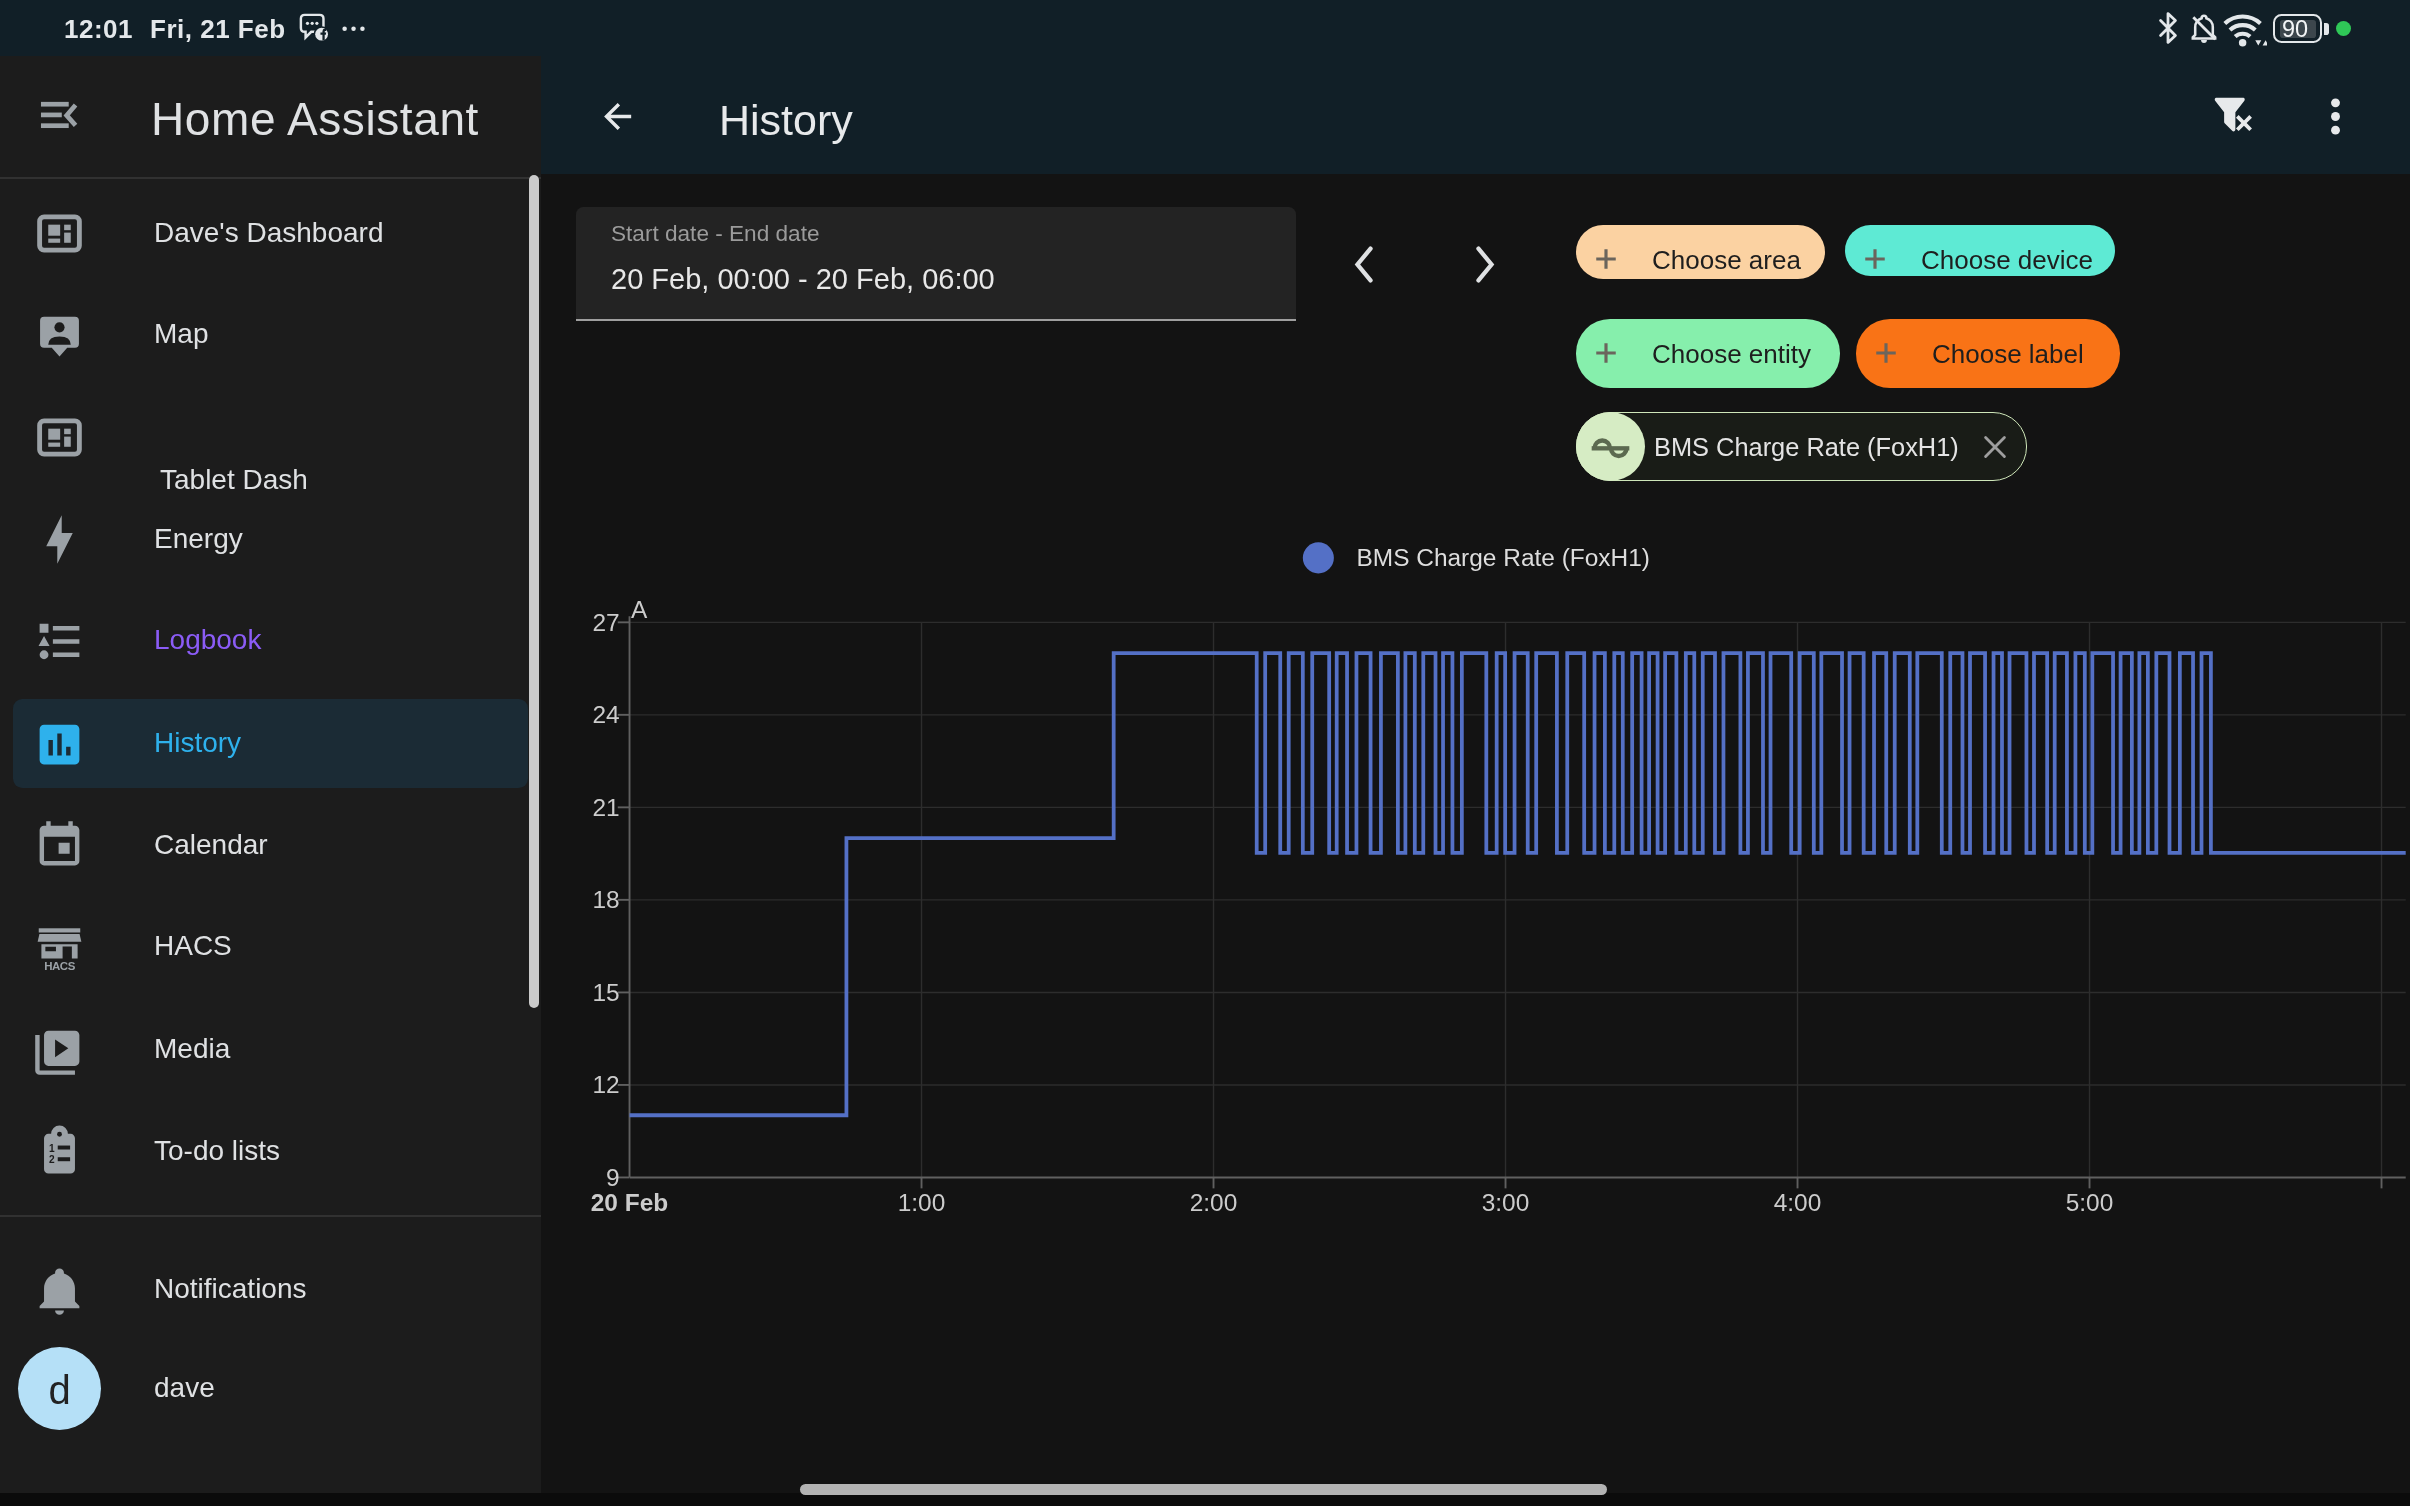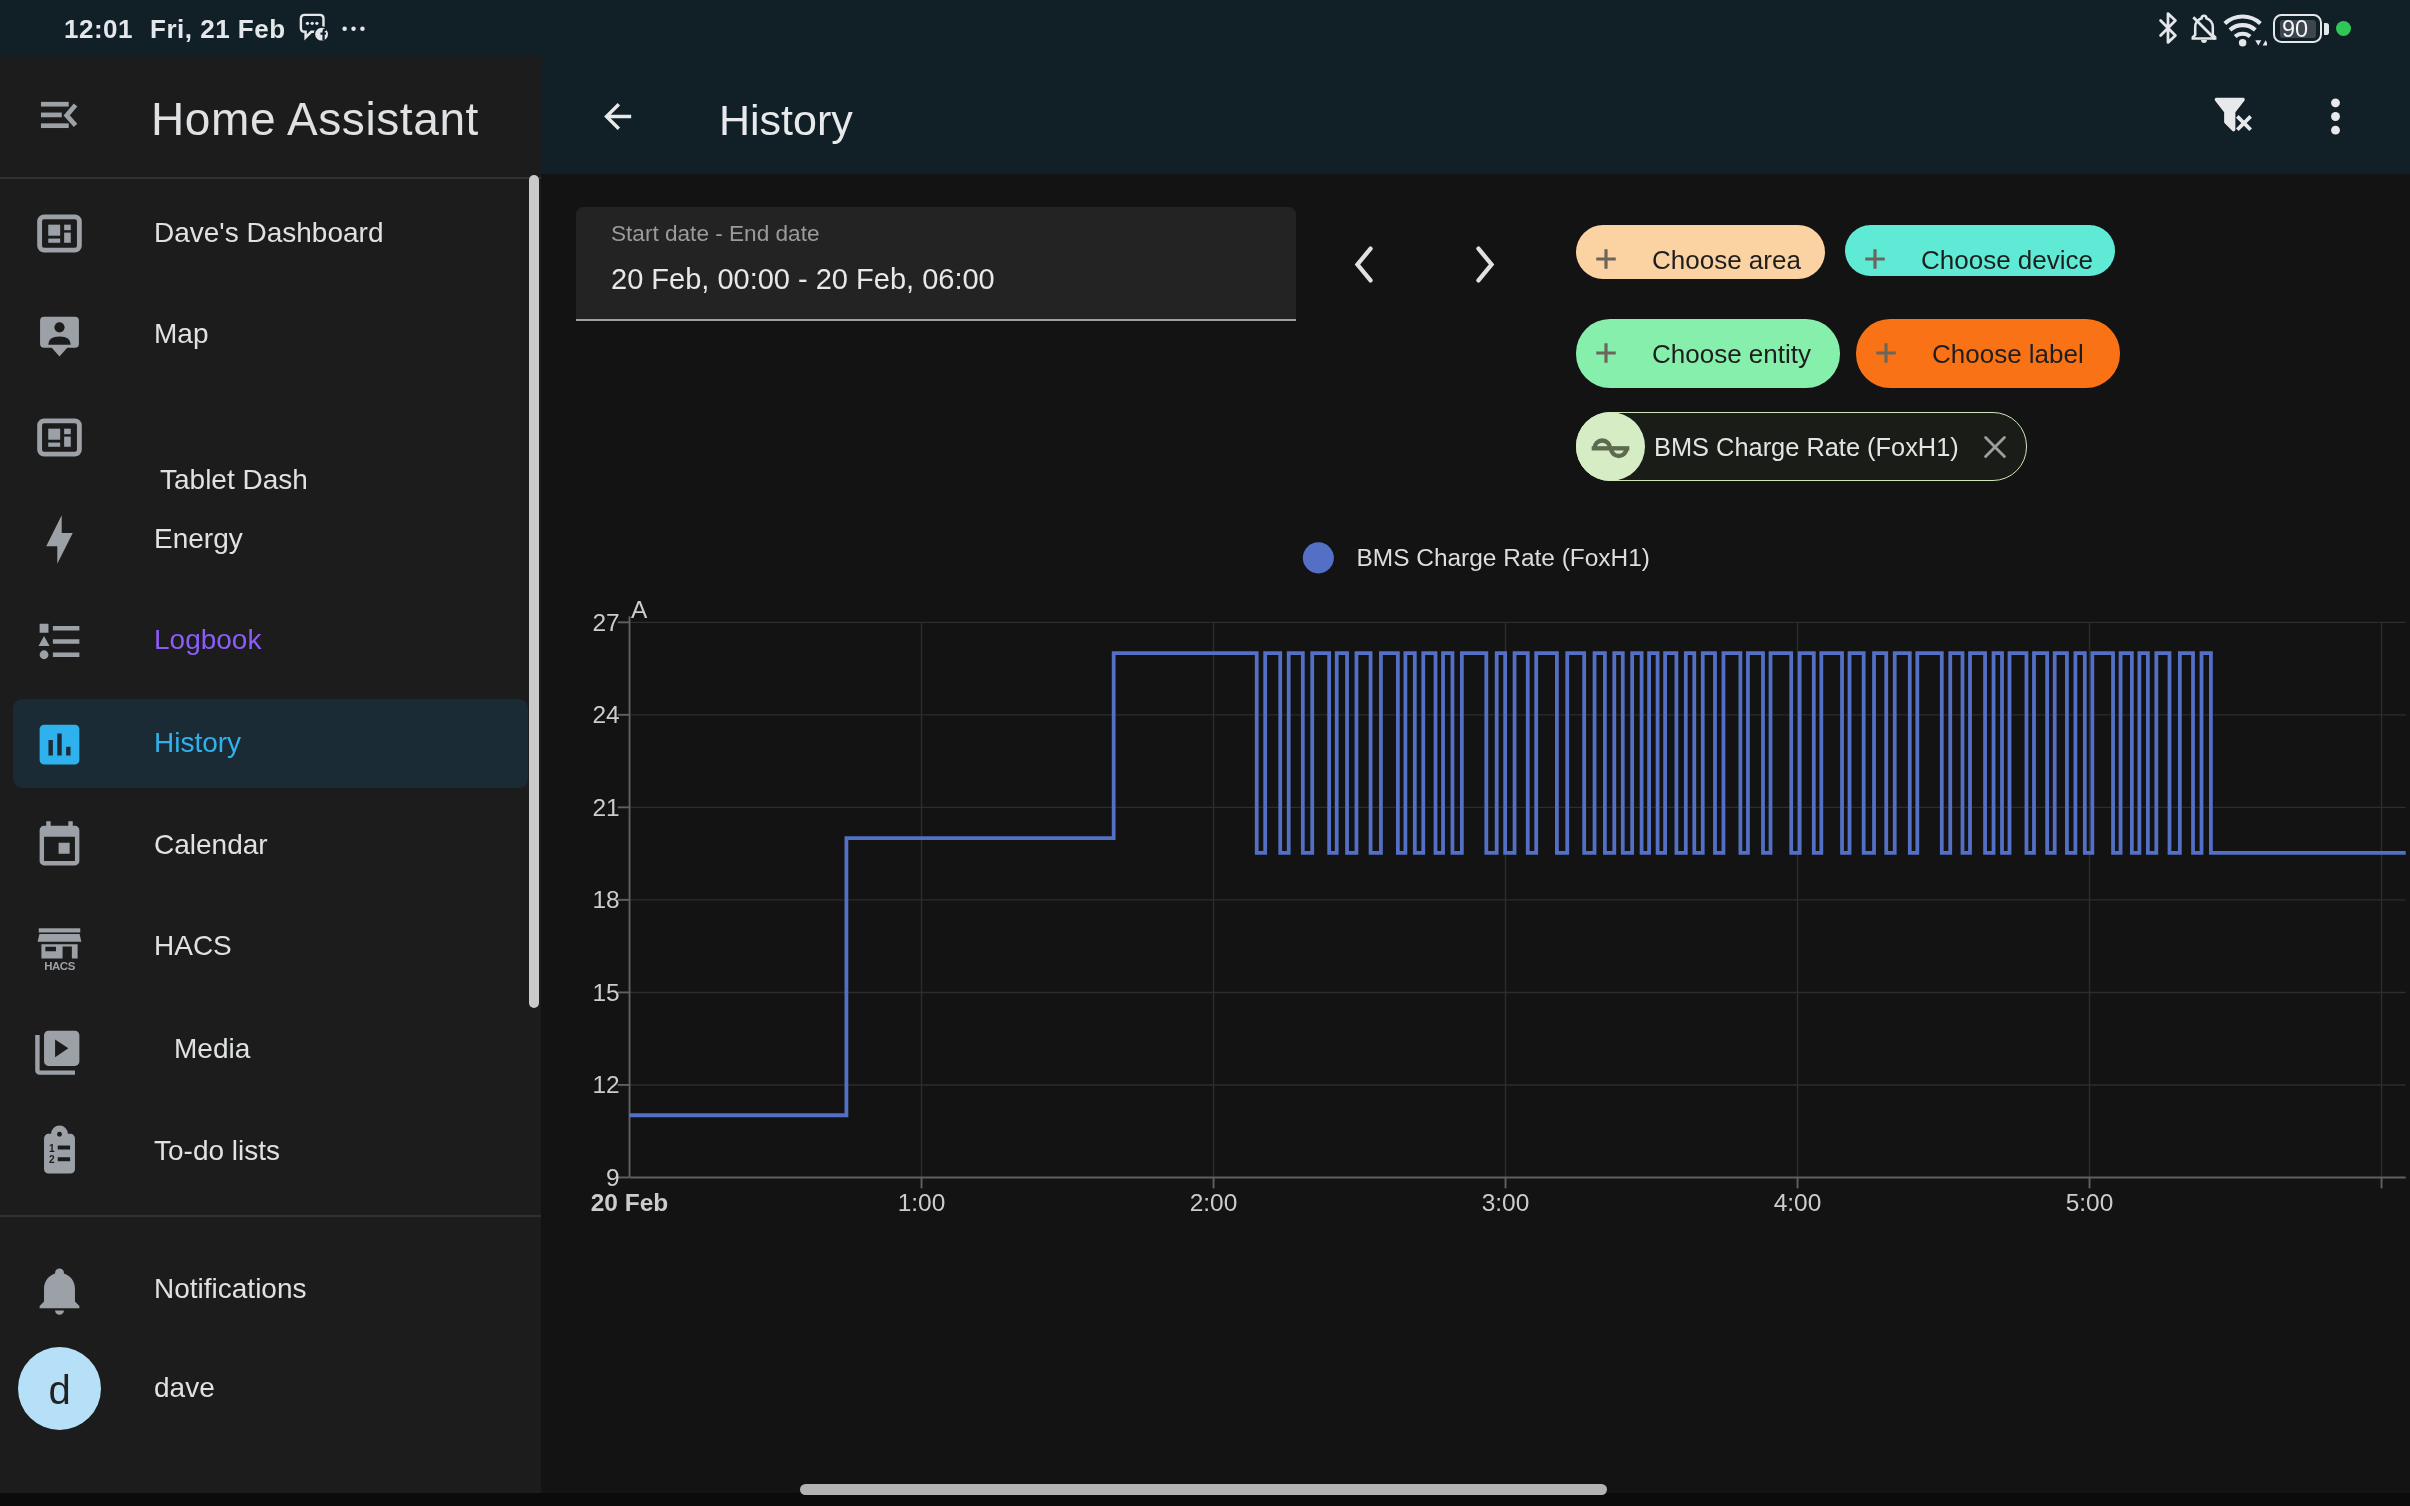--- a/index.html
+++ b/index.html
@@ -121,21 +121,21 @@
 <svg class="abs" style="left:33px;top:921px;" width="53" height="53" viewBox="0 0 24 24">
     <rect x="2.6" y="3.3" width="18.8" height="1.9" fill="#9ba1a6"></rect>
     <path d="M2.9,5.9 H21.1 L21.9,9.4 H2.1 Z" fill="#9ba1a6"></path>
     <path d="M3.8,10.5 H20.2 V17 H3.8 Z M5.6,11.7 H10.4 V13.7 H5.6 Z M13.4,11.5 H17.6 V17 H13.4 Z" fill-rule="evenodd" fill="#9ba1a6"></path>
     <text x="12" y="22.3" font-size="5.2" font-weight="bold" text-anchor="middle" fill="#9ba1a6" font-family="Liberation Sans" letter-spacing="-0.2">HACS</text>
   </svg>
 <div class="abs" style="left:154px;top:930px;font-size:28px;color:#dfe1e3;">HACS</div>
 <svg class="abs" style="left:33px;top:1024px;" width="53" height="53" viewBox="0 0 24 24">
     <path fill-rule="evenodd" fill="#9ba1a6" d="M19,3H7C5.9,3 5,3.9 5,5V17C5,18.1 5.9,19 7,19H19C20.1,19 21,18.1 21,17V5C21,3.9 20.1,3 19,3M10,15V7L16,11L10,15M3,5H1V21C1,22.1 1.9,23 3,23H19V21H3V5Z"></path>
   </svg>
-<div class="abs" style="left:154px;top:1033px;font-size:28px;color:#dfe1e3;margin-left:20px;">Media</div>
+<div class="abs" style="left:154px;top:1033px;font-size:28px;color:#dfe1e3;">Media</div>
 <svg class="abs" style="left:33px;top:1125px;" width="53" height="53" viewBox="0 0 24 24">
     <path fill="#9ba1a6" d="M17,4H15.8A2.4,2.4 0 0,0 8.2,4H7A2,2 0 0,0 5,6V20A2,2 0 0,0 7,22H17A2,2 0 0,0 19,20V6A2,2 0 0,0 17,4Z"></path>
     <circle cx="12" cy="4.2" r="1.1" fill="#1c1c1c"></circle>
     <rect x="11.2" y="9.3" width="5.6" height="1.8" fill="#1c1c1c"></rect>
     <rect x="11.2" y="14.6" width="5.6" height="1.8" fill="#1c1c1c"></rect>
     <text x="7.2" y="12" font-size="4.6" font-weight="bold" fill="#1c1c1c" font-family="Liberation Sans">1</text>
     <text x="7.2" y="17.4" font-size="4.6" font-weight="bold" fill="#1c1c1c" font-family="Liberation Sans">2</text>
   </svg>
 <div class="abs" style="left:154px;top:1135px;font-size:28px;color:#dfe1e3;">To-do lists</div>
 <svg class="abs" style="left:33px;top:1264px;" width="53" height="53" viewBox="0 0 24 24">

